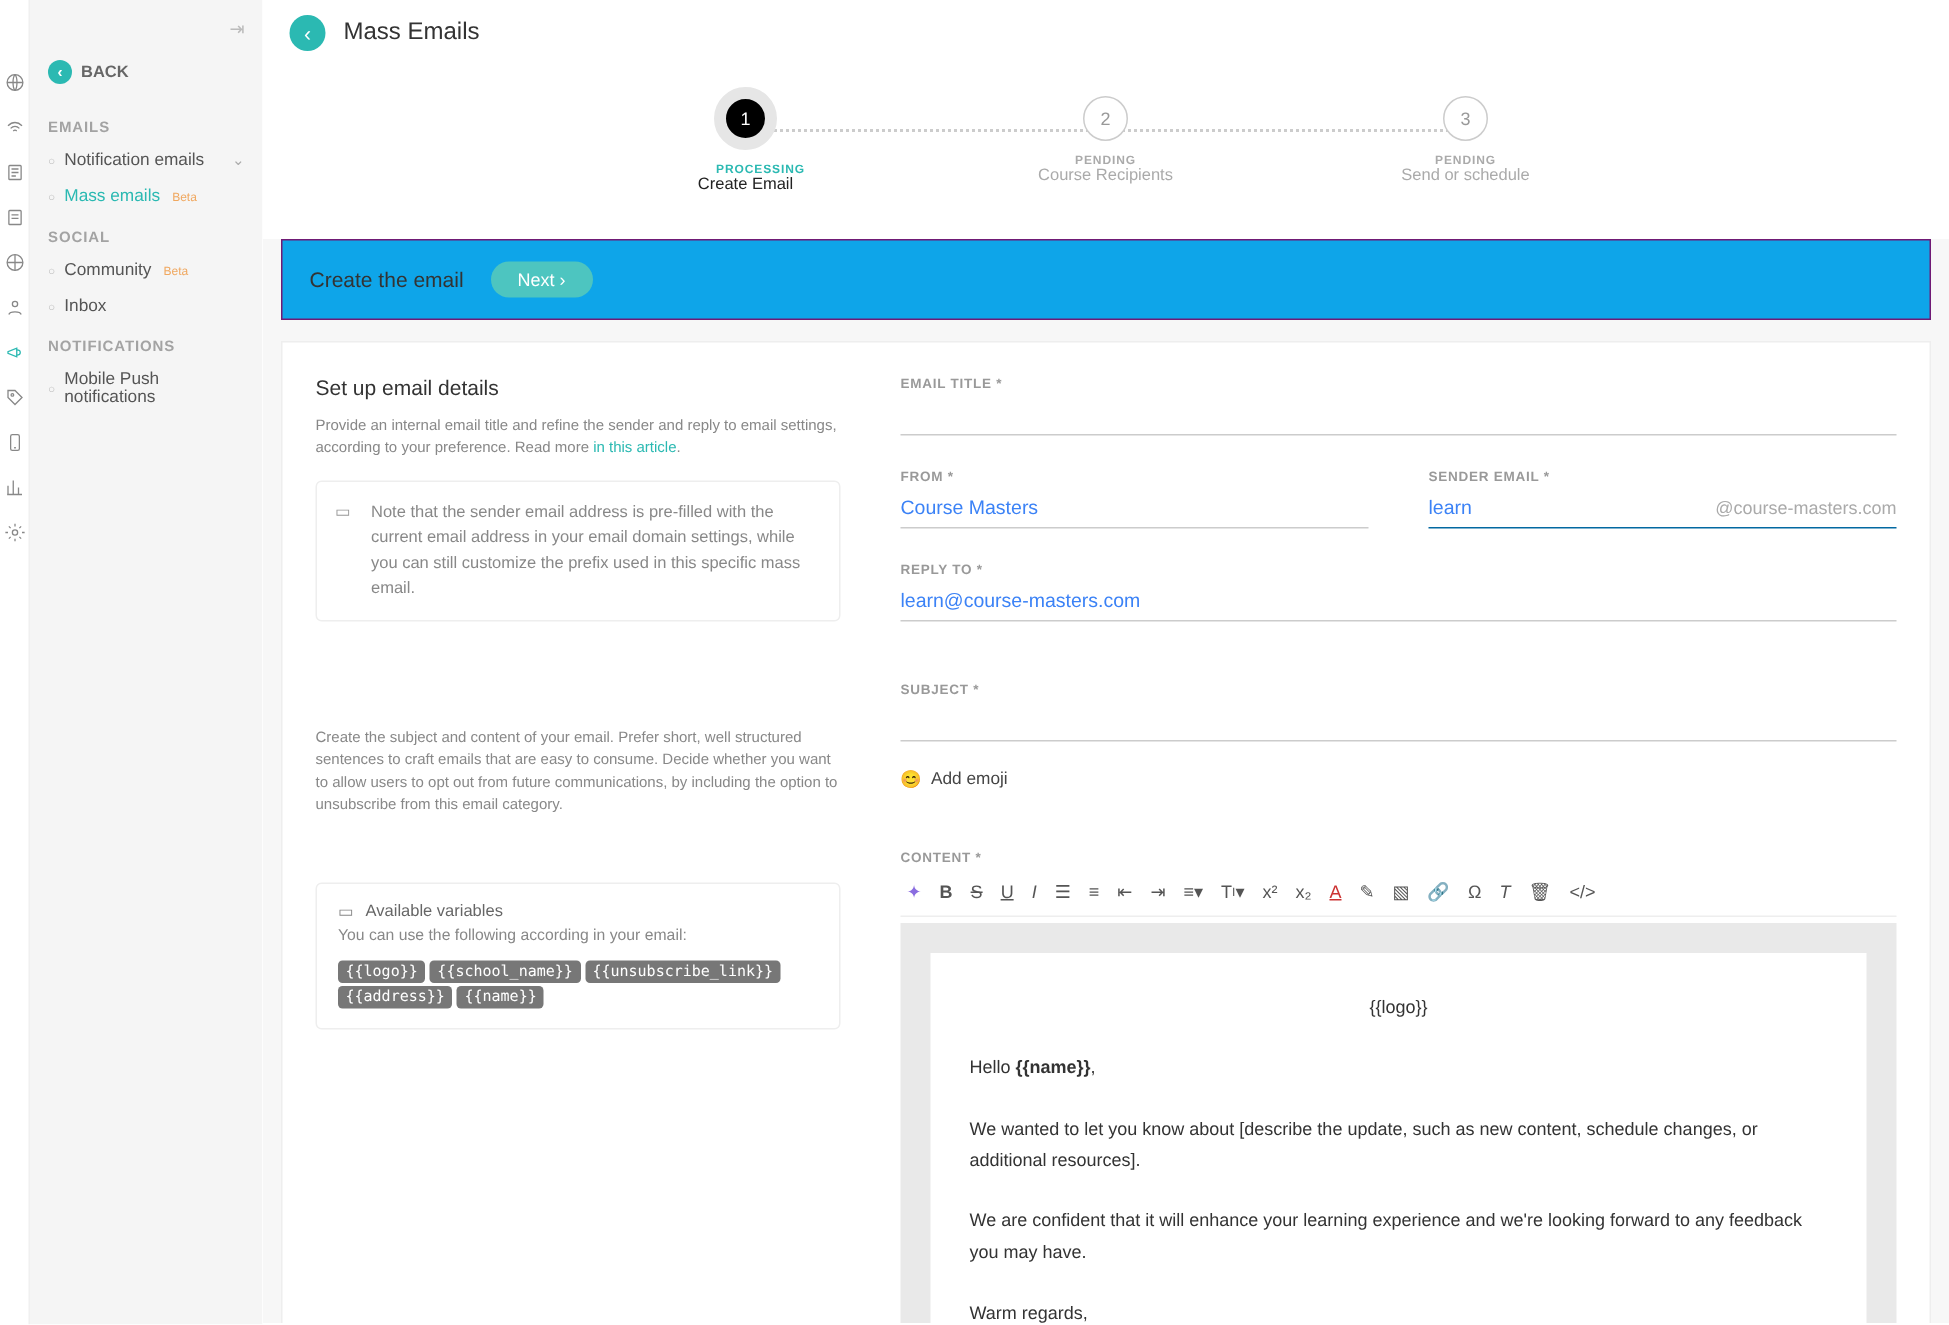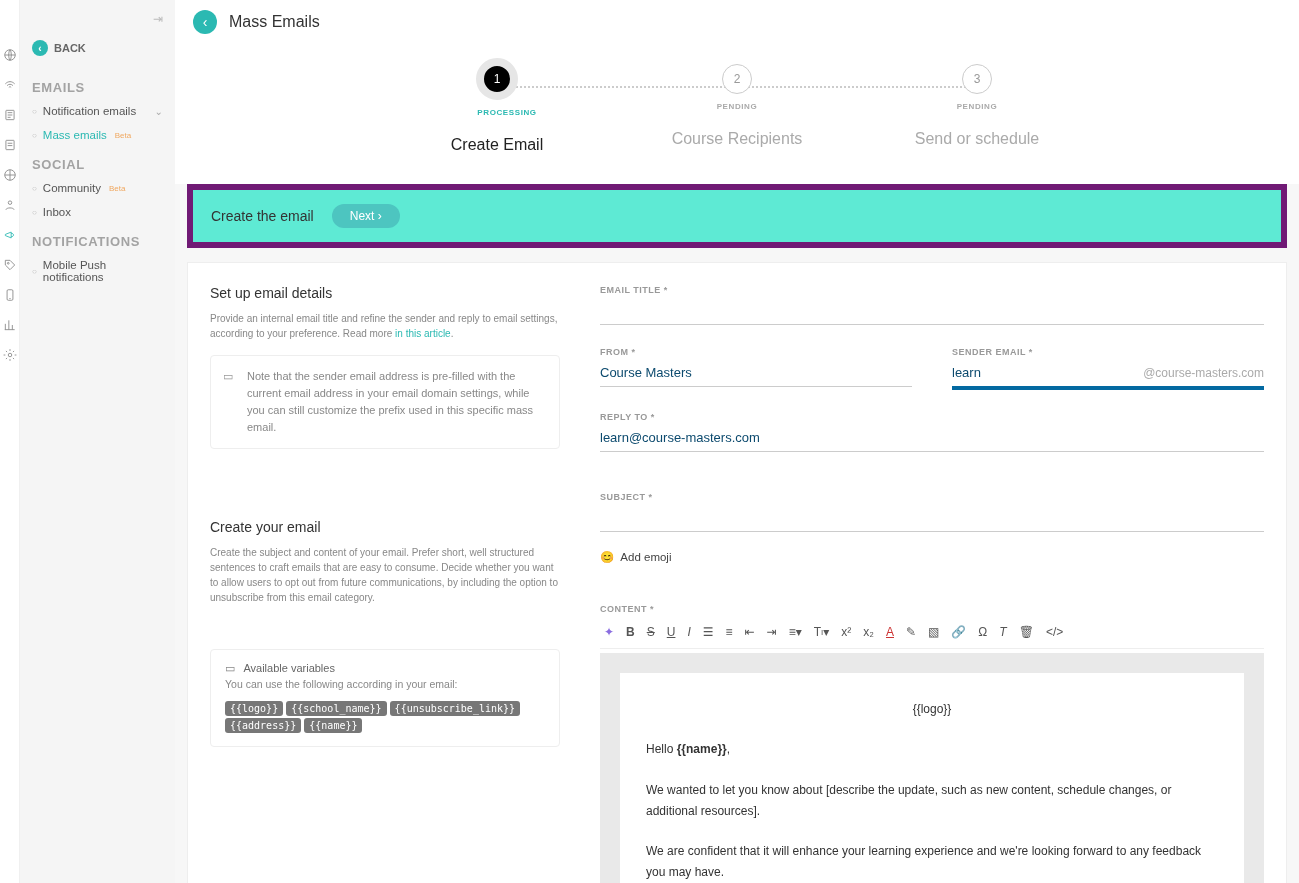--- a/index.html
+++ b/index.html
@@ -8,66 +8,66 @@
 
 .icon-rail { width: 20px; background: #fff; padding-top: 48px; display: flex; flex-direction: column; align-items: center; gap: 16px; border-right: 1px solid #f0f0f0; }
 .icon-rail .ic { width: 14px; height: 14px; color: #888; display:flex; align-items:center; justify-content:center; }
 .icon-rail .ic svg { width: 14px; height: 14px; stroke: currentColor; fill: none; stroke-width:1.5; }
 .icon-rail .ic.active { color: #2bb9b2; }
 
 .sidebar { width: 155px; background: #f5f5f5; padding: 12px 0; }
 .collapse-handle { text-align: right; padding: 0 12px 8px; color: #bbb; }
 .back-row { display: flex; align-items: center; gap: 6px; padding: 6px 12px 14px; color: #666; font-size: 11px; font-weight:600; }
 .back-row .circ { width: 16px; height: 16px; border-radius: 50%; background: #2bb9b2; color: #fff; display: flex; align-items: center; justify-content: center; font-size: 10px; }
-.nav-sec { font-size: 13px; letter-spacing: .6px; color: #a3a3a3; padding: 10px 12px 4px; font-weight:600; }
+.nav-sec { font-size: 10px; letter-spacing: .6px; color: #a3a3a3; padding: 10px 12px 4px; font-weight:600; }
 .nav-item { display: flex; align-items: center; gap: 6px; padding: 6px 12px; font-size: 11.5px; color: #555; cursor: pointer; }
 .nav-item .dot { font-size: 8px; color: #bbb; }
 .nav-item.active { color: #2bb9b2; }
 .beta { font-size: 8px; color: #f0a860; margin-left: 2px; }
 .chev { margin-left: auto; color: #aaa; font-size: 10px; }
 
 .main { flex: 1; background: #fff; overflow: hidden; }
 .headbar { display: flex; align-items: center; gap: 12px; padding: 10px 18px; }
 .headbar .bk { width: 24px; height: 24px; border-radius: 50%; background: #2bb9b2; color: #fff; display: flex; align-items: center; justify-content: center; font-size: 14px; }
 .headbar h1 { font-size: 16px; font-weight: 500; color: #333; }
 
 .steps { display: flex; align-items: flex-start; justify-content: center; gap: 100px; padding: 20px 0 30px; position: relative; }
 .step { display: flex; flex-direction: column; align-items: center; width: 140px; position: relative; }
 .step .sc { width: 30px; height: 30px; border-radius: 50%; border: 1px solid #ccc; display: flex; align-items: center; justify-content: center; font-size: 12px; color: #999; background:#fff; z-index:1; }
 .step.active .sc { background: #000; color: #fff; border: 8px solid #e6e6e6; width: 42px; height: 42px; margin-top:-6px; }
 .step .sl1 { font-size: 8px; letter-spacing: .6px; margin-top: 8px; color: #aaa; font-weight:600; }
 .step.active .sl1 { color: #2bb9b2; padding-left: 20px; }
-.step .sl2 { font-size: 16px; color: #aaa; margin-top: 19px; }
+.step .sl2 { font-size: 11px; color: #aaa; margin-top: 0; }
 .step.active .sl2 { color: #222; }
 .step-line { position: absolute; top: 22px; left: 50%; width: 240px; border-top: 2px dotted #ccc; z-index:0; }
 .step:nth-child(2) .step-line { left: 50%; }
 .step:last-child .step-line { display:none; }
 
 .content { background: #f7f7f7; padding: 0 12px 12px; height: calc(100% - 160px); overflow-y:auto; }
-.panel-head { background: #5eead4; border: 6px solid #701a75; padding: 14px 18px; margin: 0 0 14px; display: flex; align-items: center; gap: 18px; }
+.panel-head { background: #0ea5e9; border: 1px solid #701a75; padding: 14px 18px; margin: 0 0 14px; display: flex; align-items: center; gap: 18px; }
 .panel-head h2 { font-size: 14px; font-weight: 400; }
 .btn-next { background: #4dc5c0; color: #fff; border: none; border-radius: 14px; padding: 5px 18px; font-size: 12px; cursor: pointer; }
 .panel-body { background: #fff; border: 1px solid #eee; padding: 22px; display: flex; gap: 40px; }
 .left-col { width: 350px; }
 .right-col { flex: 1; }
 
 .sec-title { font-size: 14px; color: #333; margin-bottom: 10px; }
 .sec-desc { font-size: 10px; color: #888; line-height: 1.5; margin-bottom: 14px; }
 .sec-desc a { color: #2bb9b2; text-decoration: none; }
 .info-box { border: 1px solid #eee; border-radius: 4px; padding: 12px 14px 12px 36px; font-size: 11px; color: #888; line-height: 1.55; position: relative; margin-bottom: 70px; }
 .info-box .info-ic { position: absolute; left: 12px; top: 12px; color: #999; }
 .vars-box { border: 1px solid #eee; border-radius: 4px; padding: 12px 14px 12px 14px; font-size: 11px; color: #888; }
 .vars-box .vtitle { color: #666; margin-bottom: 4px; margin-left:20px; }
 .vars-box .vdesc { margin-bottom: 10px; font-size:10.5px; }
 .tag { display: inline-block; background: #777; color: #fff; border-radius: 3px; padding: 2px 5px; font-family: monospace; font-size: 10px; margin: 1px 0; }
 
 .field-label { font-size: 9px; letter-spacing: .5px; color: #999; margin-bottom: 4px; display:block; font-weight:700; }
 .field-row { display: flex; gap: 40px; margin-bottom: 22px; }
 .field { flex: 1; }
-.text-input { width: 100%; border: none; border-bottom: 1px solid #ccc; padding: 4px 0 6px; font-size: 13px; color: #0c4a6e; outline: none; background: transparent; }
+.text-input { width: 100%; border: none; border-bottom: 1px solid #ccc; padding: 4px 0 6px; font-size: 13px; color: #3b82f6; outline: none; background: transparent; }
 .text-input.full { width:100%; }
 .suffix { color: #aaa; font-size: 12px; }
 .sender-wrap { display:flex; align-items:baseline; }
 .sender-wrap input { flex:1; }
 
 .emoji-row { display:flex; align-items:center; gap:6px; font-size:11.5px; color:#444; margin-top:-4px; margin-bottom:40px; cursor:pointer; }
 .toolbar { display:flex; gap:12px; align-items:center; border-bottom:1px solid #eee; padding:6px 4px 8px; font-size:12px; color:#555; }
 .toolbar .tb { cursor:pointer; display:flex; align-items:center; height:16px; }
 .editor-frame { background:#e9e9e9; padding:20px; margin-top:4px; }
 .editor-inner { background:#fff; padding:26px; font-size:12px; color:#333; line-height:1.7; }
@@ -215,21 +215,20 @@
         <div class="left-col">
           <div class="sec-title">Set up email details</div>
           <div class="sec-desc">
             <span>Provide an internal email title and refine the sender and reply to email settings, according to your preference. Read more </span><a href="#">in this article</a>.
           </div>
           <div class="info-box">
             <span class="info-ic">▭</span>
             <span>Note that the sender email address is pre-filled with the current email address in your email domain settings, while you can still customize the prefix used in this specific mass email.</span>
           </div>
 
-          <div class="sec-title">Create your email</div>
           <div class="sec-desc">Create the subject and content of your email. Prefer short, well structured sentences to craft emails that are easy to consume. Decide whether you want to allow users to opt out from future communications, by including the option to unsubscribe from this email category.</div>
           <div style="height:30px"></div>
           <div class="vars-box">
             <div style="display:flex;gap:8px;">
                 <span>▭</span>
                 <span class="vtitle" style="margin-left:0">Available variables</span>
               </div>
             <div class="vdesc">You can use the following according in your email:</div>
             <span class="tag">{{logo}}</span>
             <span class="tag">{{school_name}}</span>
@@ -246,21 +245,21 @@
               <input class="text-input full" value="" style="">
             </div>
           </div>
           <div class="field-row">
             <div class="field">
               <label class="field-label">FROM *</label>
               <input class="text-input" value="Course Masters" style="">
             </div>
             <div class="field">
               <label class="field-label">SENDER EMAIL *</label>
-              <div class="sender-wrap" style="border-bottom:4px solid #0369a1;">
+              <div class="sender-wrap" style="border-bottom:1px solid #0369a1;">
                 <input class="text-input" style="border: none;" value="learn">
                 <span class="suffix">@course-masters.com</span>
               </div>
             </div>
           </div>
           <div class="field-row">
             <div class="field" style="flex:2">
               <label class="field-label">REPLY TO *</label>
               <input class="text-input full" value="learn@course-masters.com" style="">
             </div>

